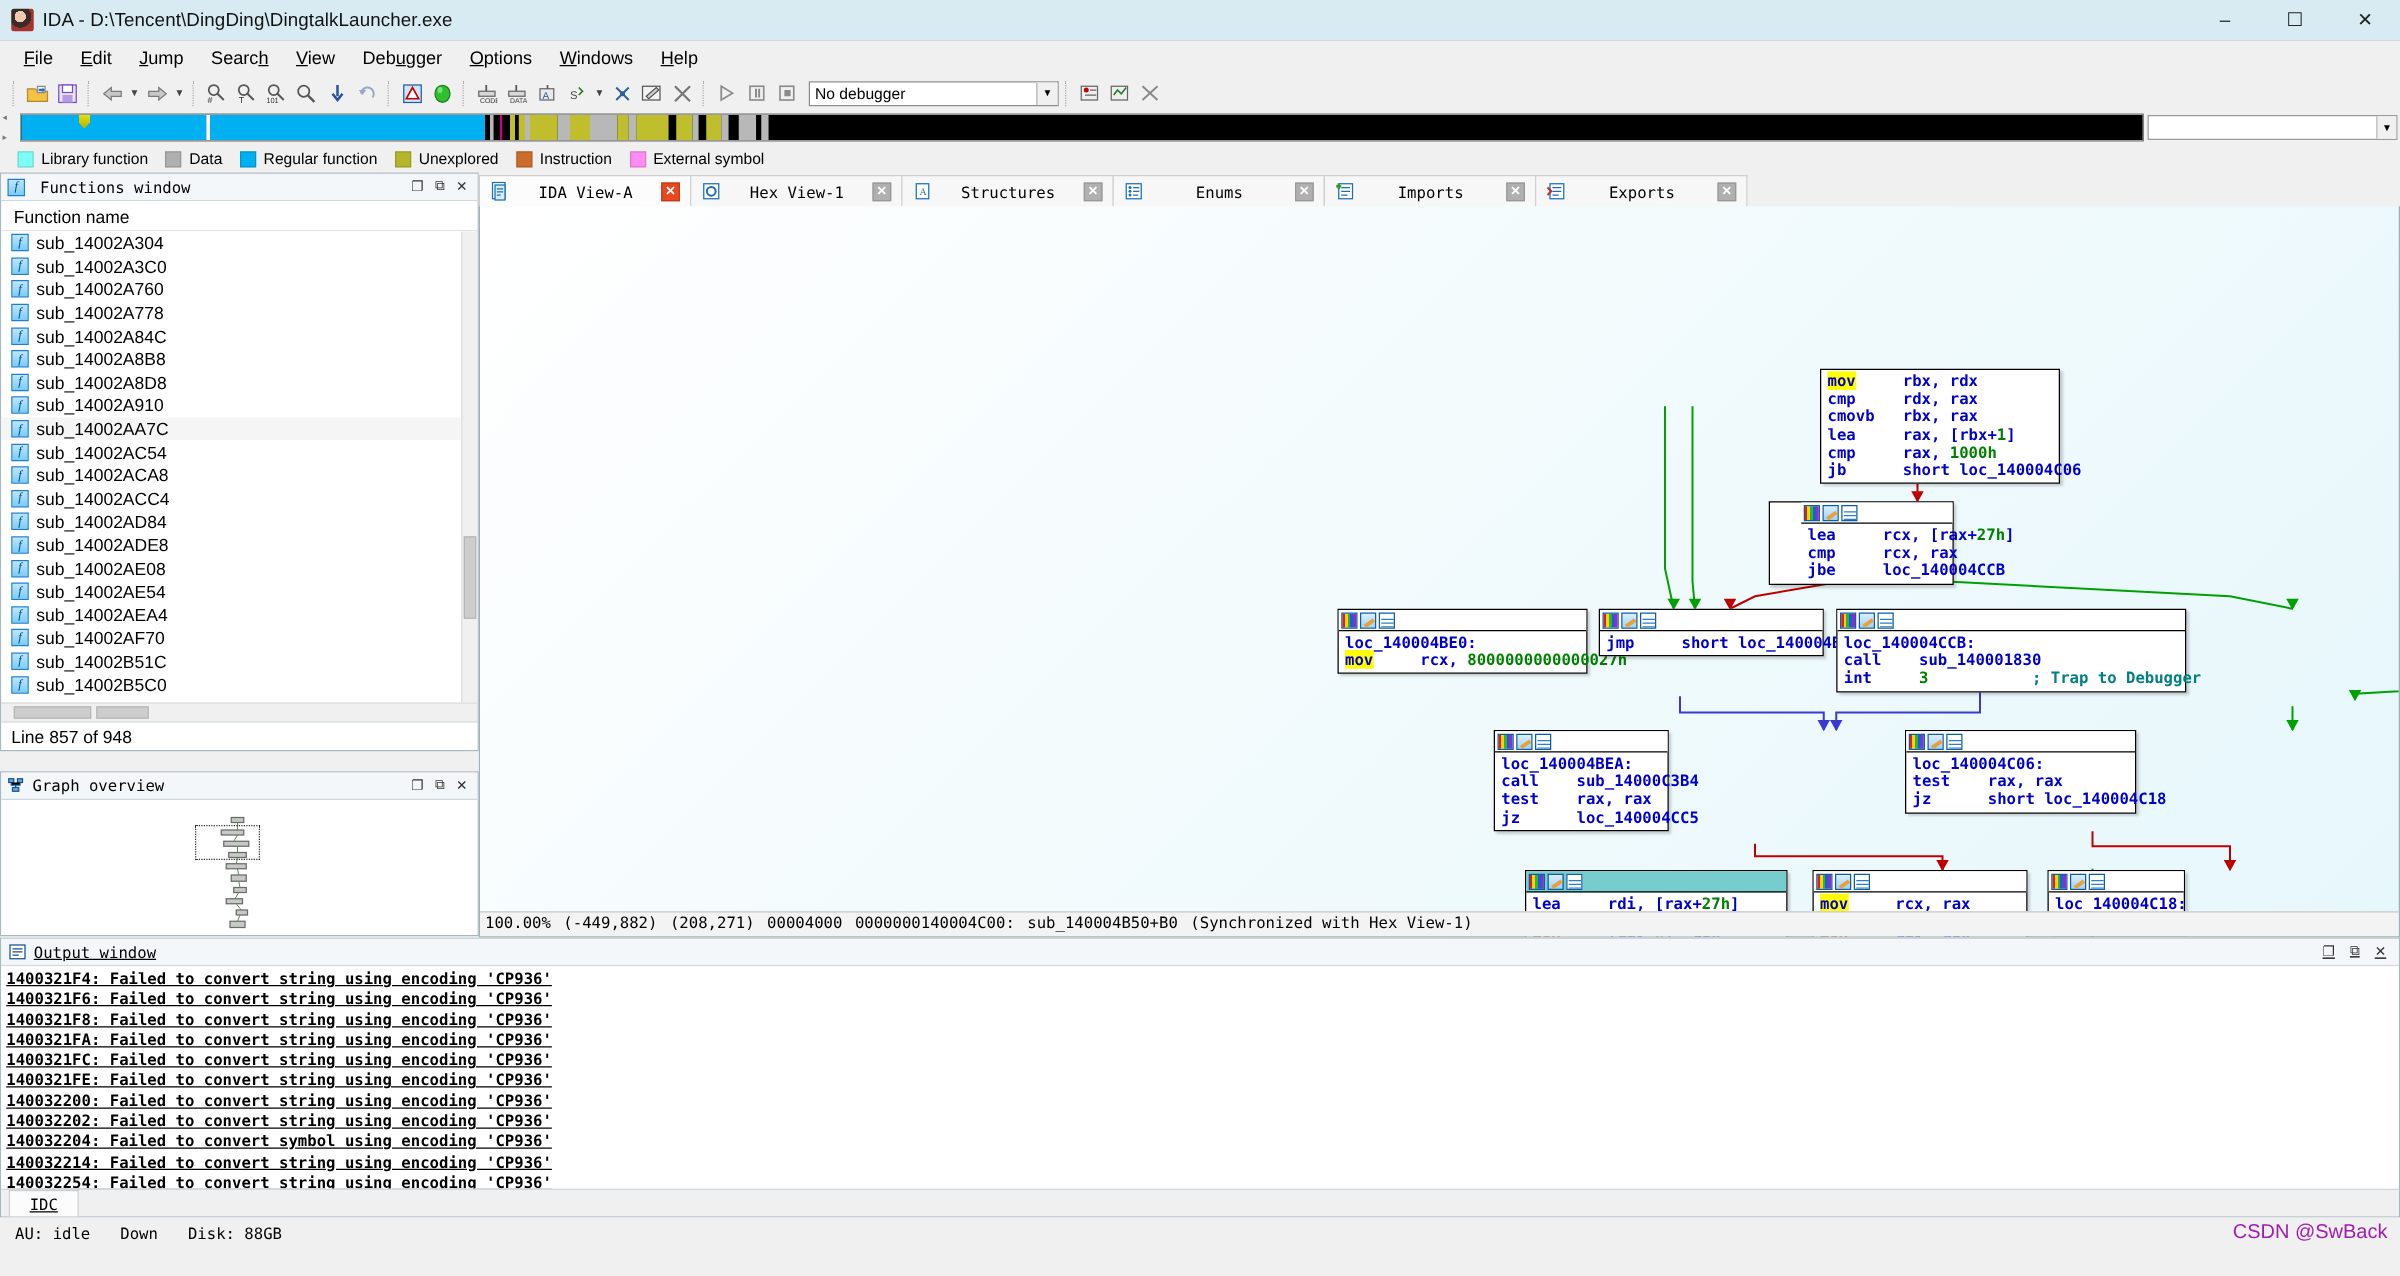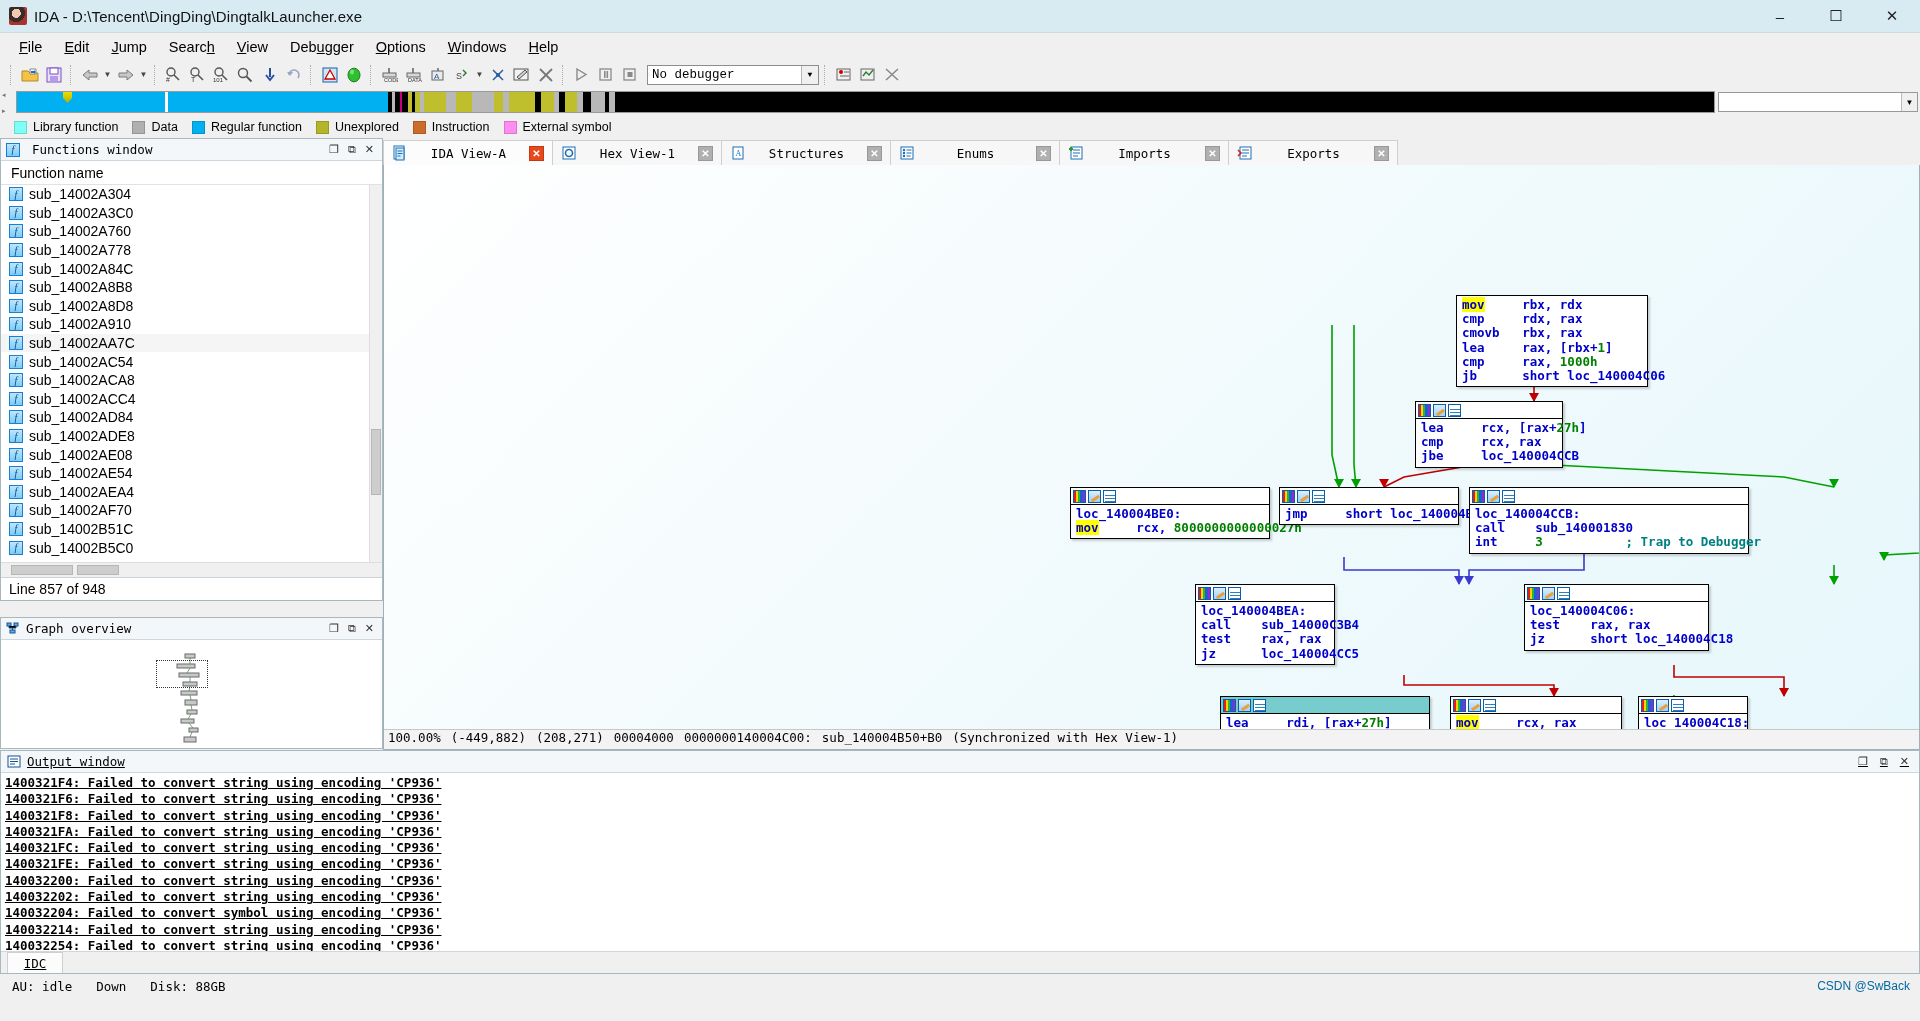--- a/index.html
+++ b/index.html
@@ -37,23 +37,23 @@
 
   
   #toolbar {
     height:27px;background:#f0f0f0;display:flex;align-items:center;
     padding-left:6px;gap:1px;
   }
   .tb-btn { width:23px;height:22px;display:flex;align-items:center;justify-content:center;position:relative; }
   .tb-sep { width:3px;height:20px;border-left:1px dotted #adadad;margin:0 4px; }
   .tb-arrow { width:11px;height:22px;display:flex;align-items:center;justify-content:center;font-size:8px;color:#444; }
   .dbg-select {
-    height:20px;width:172px;border:1px solid #8d8d8d;background:#fff;
+    height:20px;width:200px;border:1px solid #8d8d8d;background:#fff;
     display:flex;align-items:center;padding-left:4px;margin-left:5px;
-    font-family:Liberation Mono, monospace;font-size:12.5px;color:#000;
+    font-family:Liberation Sans, sans-serif;font-size:12.5px;color:#000;
   }
   .dbg-select .caret { margin-left:auto;width:17px;height:18px;background:#f0f0f0;border-left:1px solid #b5b5b5;
       display:flex;align-items:center;justify-content:center;font-size:8px; }
 
   
   #navband-wrap { height:28px;background:#f0f0f0;display:flex;align-items:center;padding:0 2px; }
   #navband-gutter { width:14px;height:22px;display:flex;flex-direction:column;justify-content:space-between;
      font-size:7px;color:#777;line-height:5px;padding-top:1px; }
   #navband {
     height:22px;flex:1;border:1px solid #999;background:#000;display:flex;position:relative;overflow:hidden;
@@ -177,21 +177,21 @@
   #idc-bar { height:22px;background:#f0f0f0;border-top:1px solid #cdd8de;display:flex;align-items:center;flex:none; }
   #idc-tab { height:21px;min-width:56px;background:#fcfcfc;border:1px solid #cfcfcf;border-bottom:none;
      display:flex;align-items:center;justify-content:center;margin-left:6px;
      font-family:"DejaVu Sans Mono","Liberation Mono",monospace;font-size:12.5px; }
 
   
   #statusbar { height:24px;background:#f0f0f0;display:flex;align-items:center;
      font-family:"DejaVu Sans Mono","Liberation Mono",monospace;font-size:12.5px;color:#000; }
   #statusbar .sb { padding:0 12px; }
   #statusbar .watermark { margin-left:auto;padding-right:10px;font-family:"Liberation Sans",sans-serif;
-     font-size:12px;color:#0369a1; }
+     font-size:16px;color:#a21caf; }
 </style>
 </head>
 <body>
 
 <div id="titlebar">
   <div id="app-icon"></div>
   <div id="title-text">IDA - D:\Tencent\DingDing\DingtalkLauncher.exe</div>
   <div id="win-controls">
     <div>–</div>
     <div>☐</div>
@@ -704,21 +704,21 @@
         </svg>
       <div id="nodes-host">
           <div class="node" style="left: 1072px; top: 130px; width: 192px;">
             <div class="node-code"><span class="hl">mov</span>     rbx, rdx
 cmp     rdx, rax
 cmovb   rbx, rax
 lea     rax, [rbx+<span class="num">1</span>]
 cmp     rax, <span class="num">1000h</span>
 jb      short loc_140004C06</div>
           </div>
-          <div class="node" style="left: 1031px; top: 236px; width: 148px;">
+          <div class="node" style="left: 1031px; top: 236px; width: 148px; padding-left: 25px;">
             <div class="node-bar">
               <span class="nb-ico rainbow"></span>
               <span class="nb-ico pencil"></span>
               <span class="nb-ico grid"></span>
             </div>
             <div class="node-code">lea     rcx, [rax+<span class="num">27h</span>]
 cmp     rcx, rax
 jbe     loc_140004CCB</div>
           </div>
           <div class="node" style="left: 686px; top: 322px; width: 200px;">

